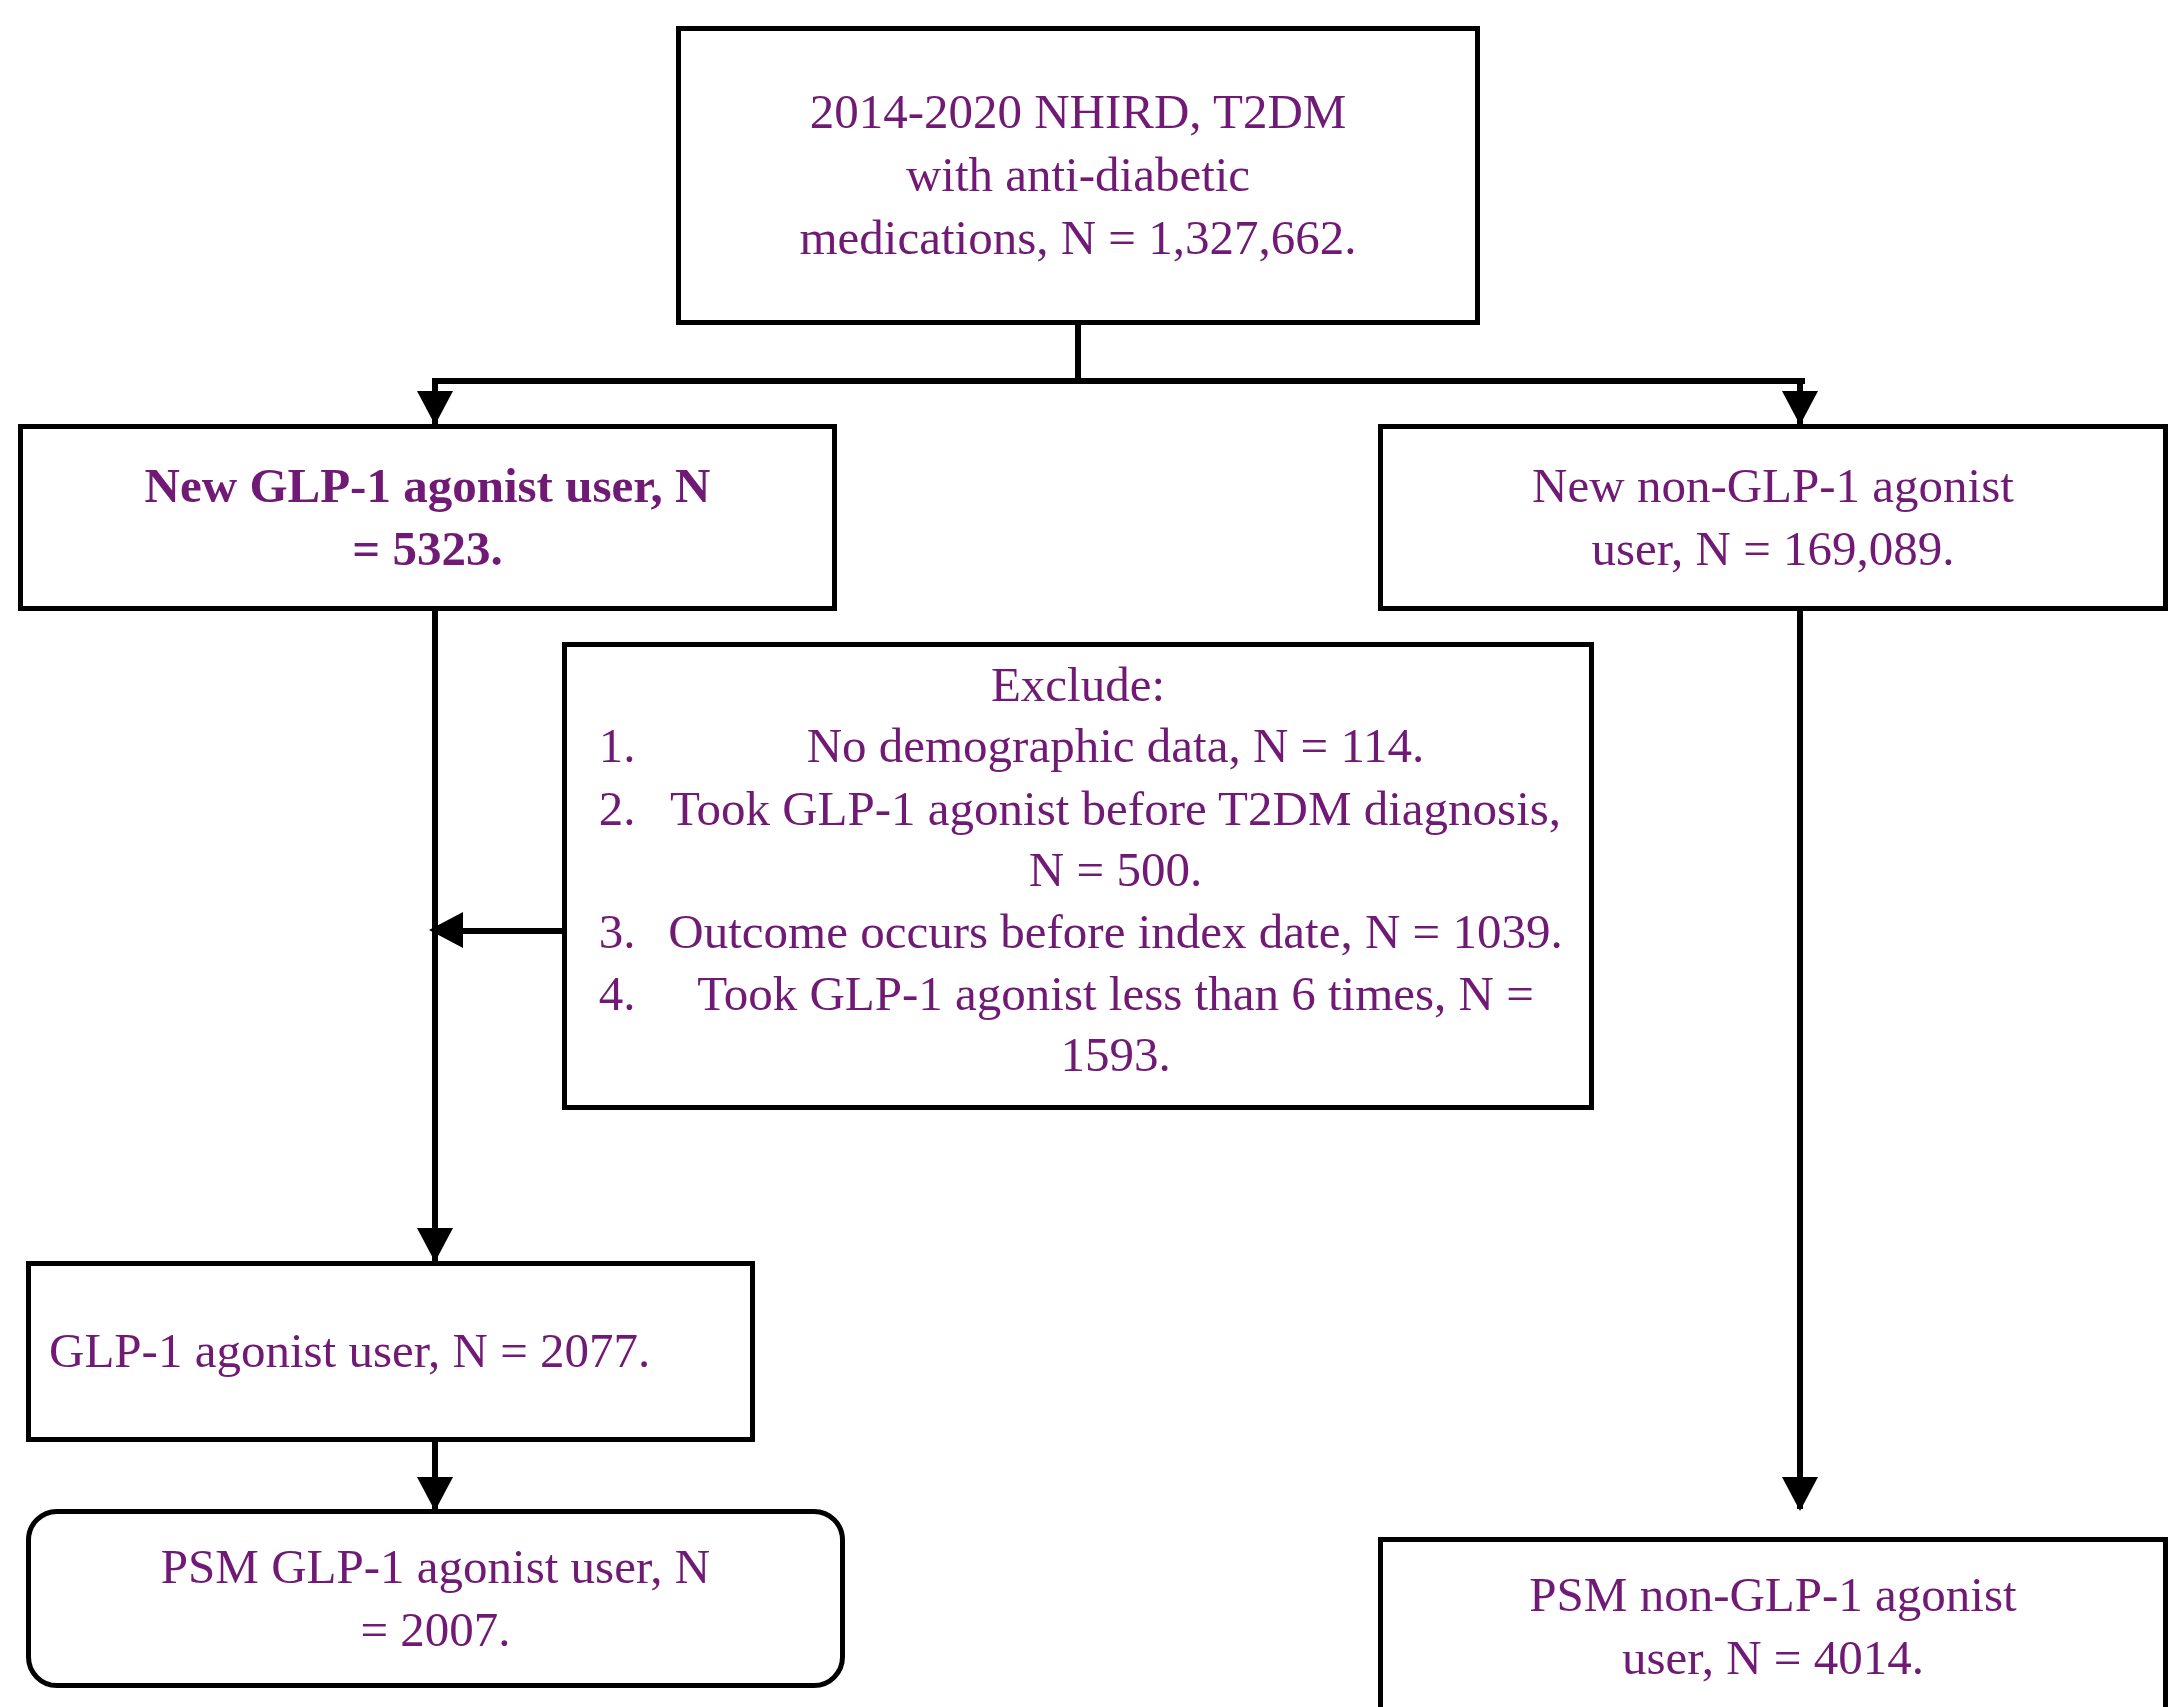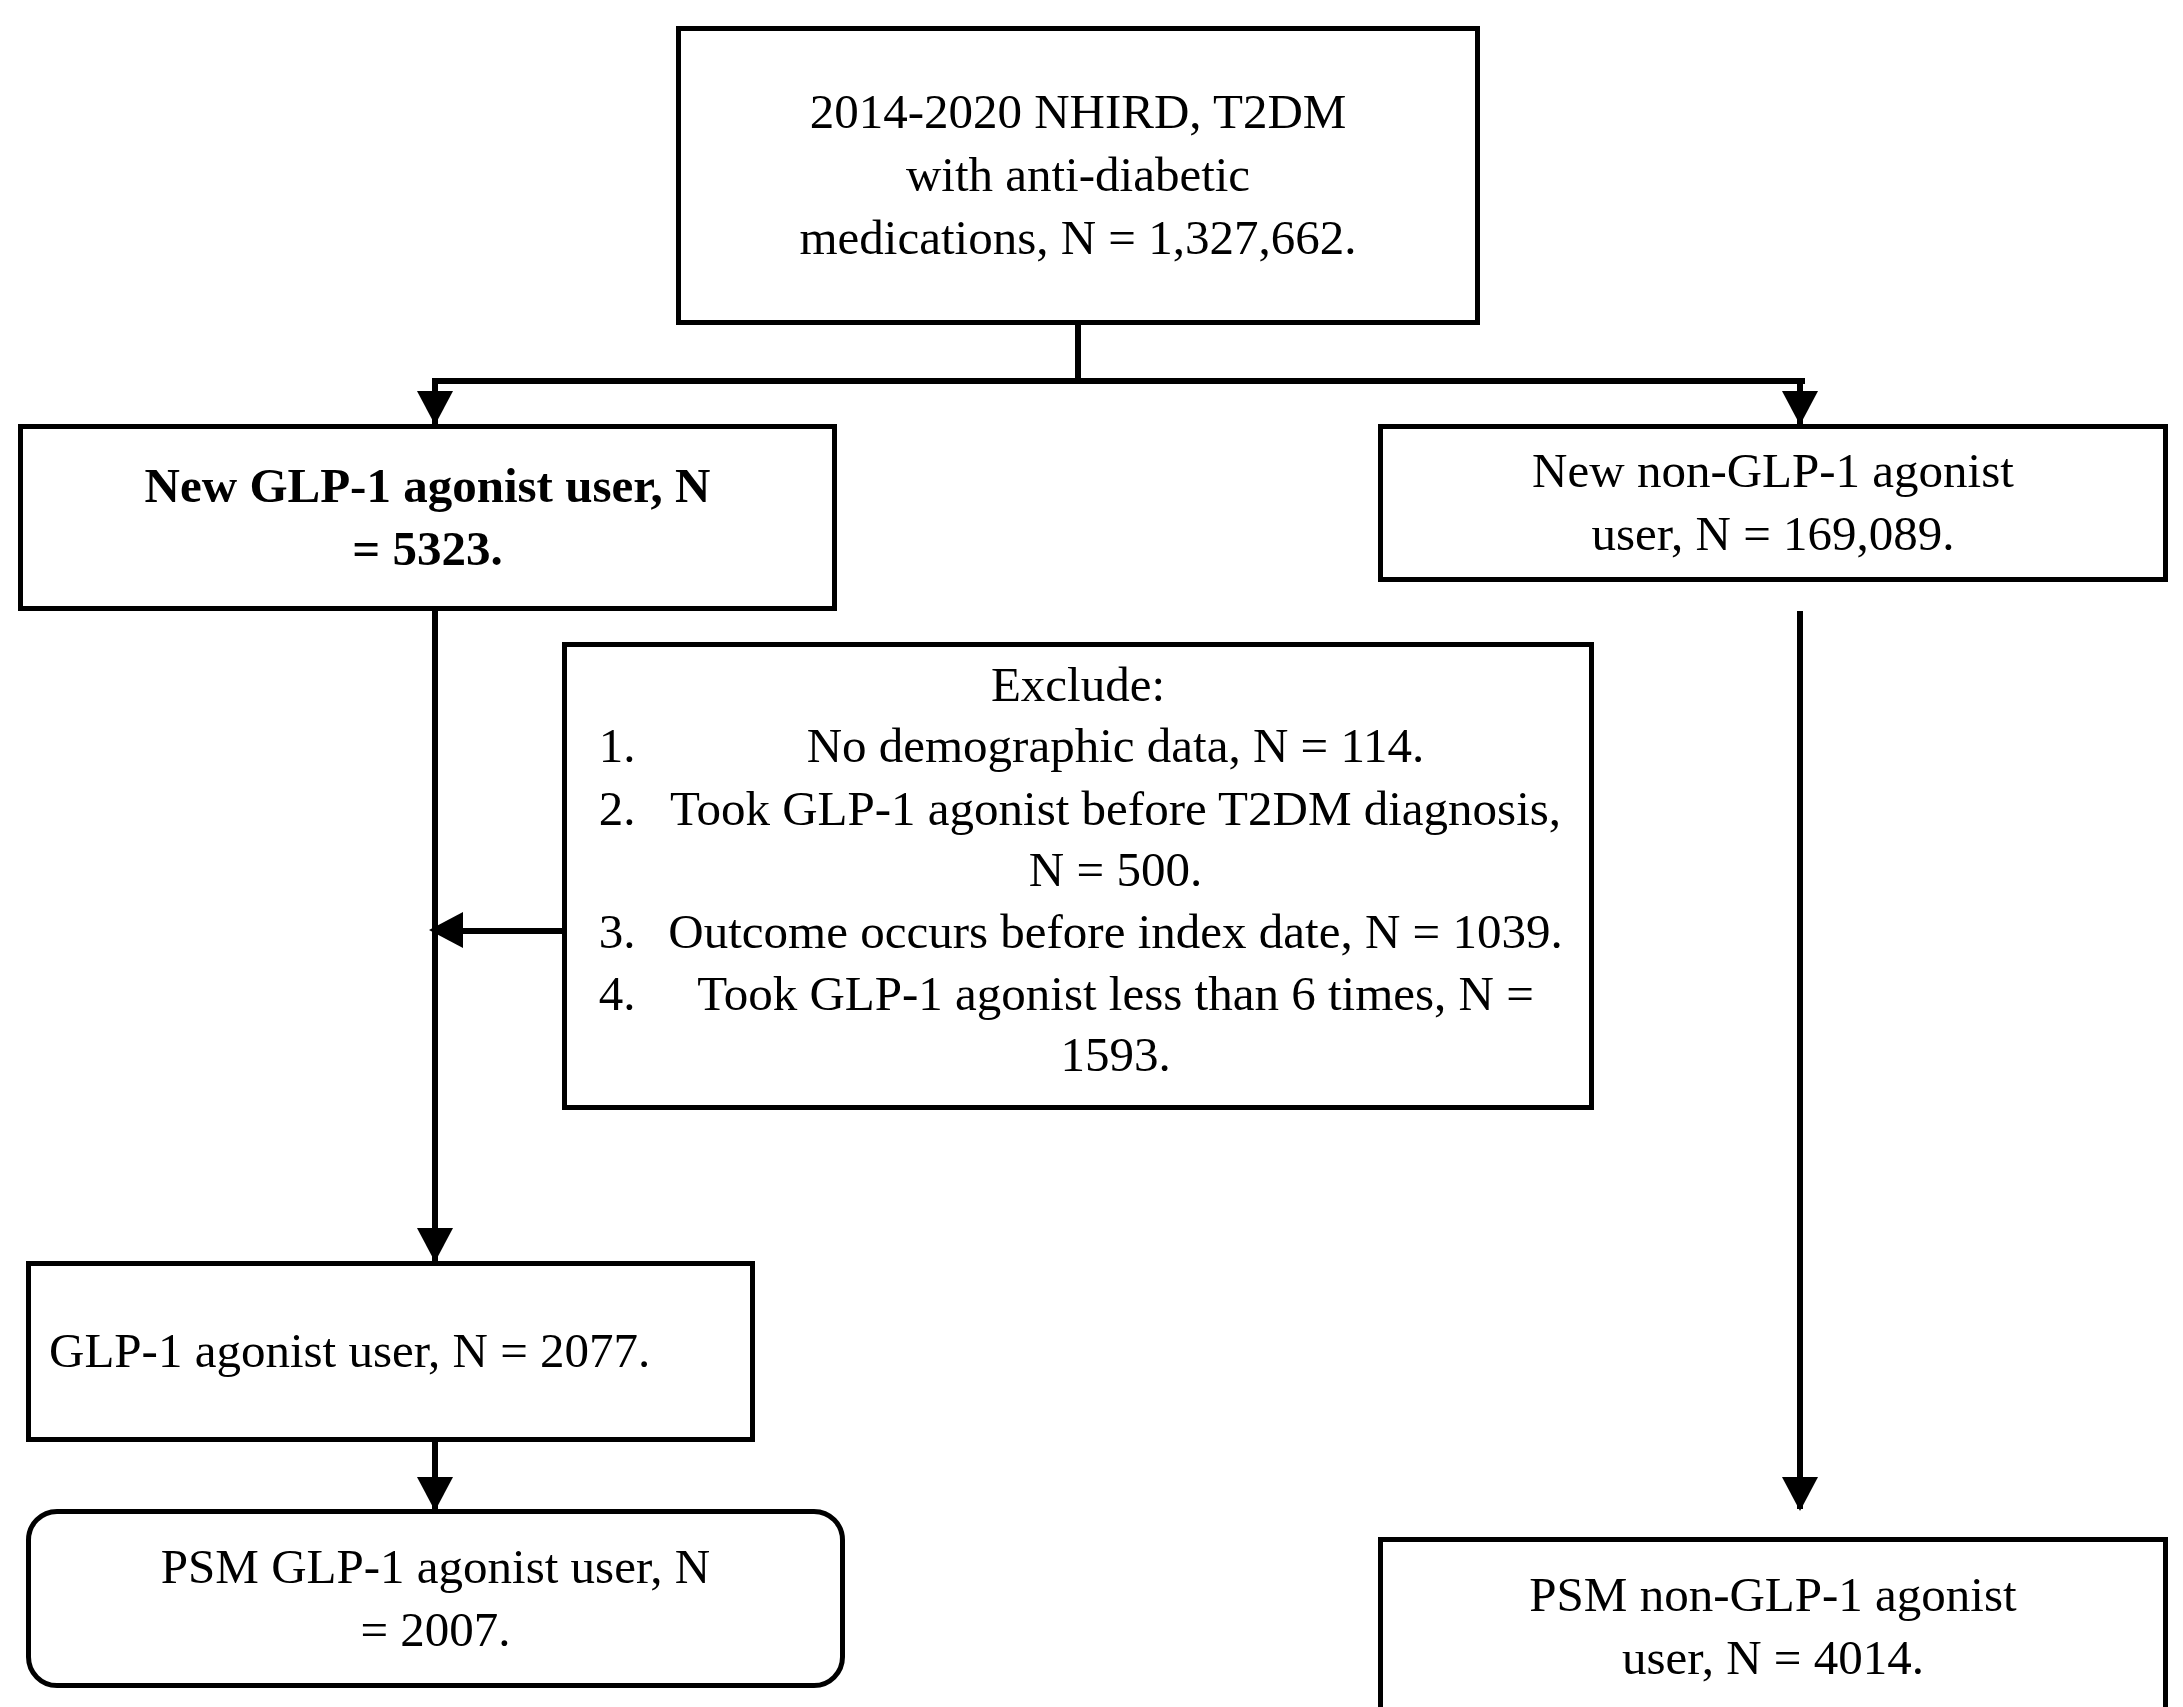--- a/index.html
+++ b/index.html
@@ -6,42 +6,42 @@
     margin: 0;
     padding: 0;
     background: #ffffff;
   }
   #canvas {
     position: relative;
     width: 2183px;
     height: 1707px;
     background: #ffffff;
     font-family: "Liberation Serif", "DejaVu Serif", serif;
-    color: #000000;
+    color: #701a75;
     overflow: hidden;
   }
   .node {
     position: absolute;
     box-sizing: border-box;
     border: 5.7px solid #000000;
     background: #ffffff;
     display: flex;
     align-items: center;
     justify-content: center;
     text-align: center;
     line-height: 1.28;
     font-size: 49px;
     padding: 8.1px 14.6px;
   }
   .node .txt { display: block; width: 100%; }
 
   
   #node-source   { left: 676px;  top: 26px;   width: 804px;  height: 299px; }
   #node-new-glp1 { left: 18px;   top: 424px;  width: 819px; height: 187px; font-weight: bold; }
-  #node-new-nonglp1 { left: 1378px; top: 424px; width: 790px; height: 158px; }
+  #node-new-nonglp1 { left: 1378px; top: 424px; width: 790px; height: 187px; }
   #node-exclude  { left: 562px;  top: 642px;  width: 1032px; height: 468px;
                    align-items: flex-start; justify-content: flex-start;
                    padding: 11.4px 19.5px 8.1px 19.5px; }
   #node-glp1-user { left: 26px;  top: 1261px; width: 729px; height: 181px;
                     justify-content: flex-start; text-align: left; padding-left: 18px; }
   #node-psm-glp1 { left: 26px;   top: 1509px; width: 819px; height: 179px; border-radius: 31px; }
   #node-psm-nonglp1 { left: 1378px; top: 1509px; width: 790px; height: 179px; margin-top: 28px; }
 
   
   .ex-wrap { width: 100%; }

